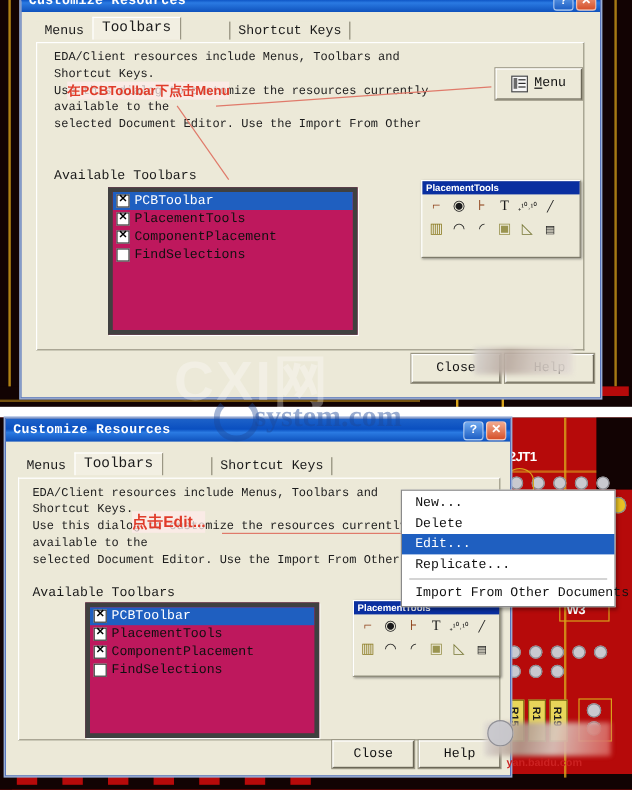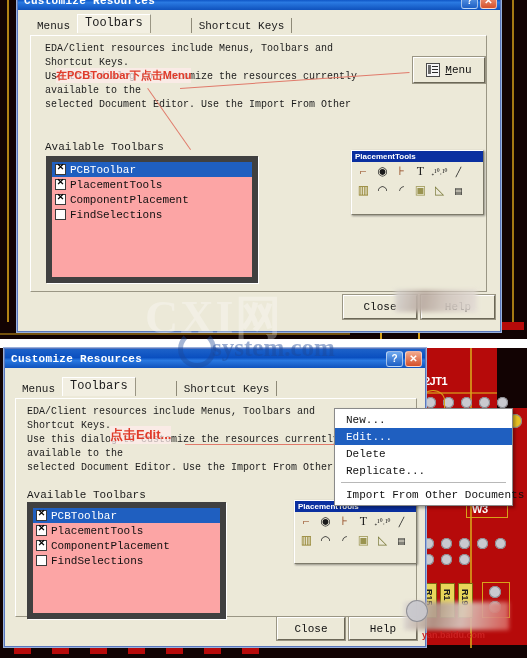--- a/index.html
+++ b/index.html
@@ -21,21 +21,21 @@
   .pcb-lbl-dark{position:absolute;color:#1a1a1a;font-size:9px;font-weight:bold;
     font-family:"Liberation Sans",sans-serif;}
   .pcb-silk{position:absolute;border:1px solid #d8a21a;}
 
   
   .gap-band{position:absolute;left:0;width:527px;background:#ffffff;}
 
   
   .wm{position:absolute;pointer-events:none;font-weight:bold;}
   .wm-cxi{color:rgba(255,255,255,0.30);font-size:46px;
-          font-family:Liberation Serif, serif;letter-spacing:2px;}
+          font-family:Liberation Sans, sans-serif;letter-spacing:2px;}
   .wm-sys{color:rgba(28,70,150,0.45);font-size:25px;
           font-family:"Liberation Serif",serif;}
   .wm-baidu{position:absolute;color:#cc2222;font-size:9px;font-weight:bold;
           font-family:"Liberation Sans",sans-serif;}
 
   
   .dialog{position:absolute;background:#ece9d8;border:1px solid #5a77bd;
     box-shadow:0 0 0 1px #98b0dc;}
   .titlebar{position:absolute;left:0;top:0;height:19px;width:100%;
     background:linear-gradient(to bottom,#1d62c9 0%,#0a4fc0 45%,#2a7ae2 60%,#0f52bd 100%);
@@ -61,22 +61,22 @@
   
   .panel{position:absolute;background:#ece9d8;border-top:1px solid #ffffff;
     border-left:1px solid #ffffff;border-right:1px solid #9a9684;border-bottom:1px solid #9a9684;}
 
   .desc{position:absolute;font-size:10px;color:#1c1c1c;line-height:14px;
     font-family:"Liberation Mono",monospace;white-space:pre;}
 
   .grp-label{position:absolute;font-size:11px;color:#1a1a1a;
     font-family:"Liberation Mono",monospace;}
 
-  .listbox{position:absolute;background:#fca5a5;border:6px solid #404040;
-    box-shadow:1px 1px 0 #ffffff;overflow:hidden;}
+  .listbox{position:absolute;background:#be185d;border:4px solid #404040;
+    box-shadow:1px 1px 0 #ffffff;overflow:hidden;margin-left:44px;}
   .lrow{display:flex;align-items:center;height:15px;padding-left:3px;font-size:11px;
     color:#101010;font-family:"Liberation Mono",monospace;white-space:nowrap;}
   .lrow.sel{background:#1f5fc0;color:#ffffff;}
   .cb{width:9px;height:9px;border:1px solid #3a3a3a;background:#fff;margin-right:4px;
     position:relative;flex:0 0 auto;}
   .cb.on::after{content:"✕";position:absolute;left:0;top:-3px;width:9px;
     font-size:9px;line-height:11px;text-align:center;color:#000;
     font-family:"Liberation Sans",sans-serif;font-weight:bold;}
 
   
@@ -372,25 +372,25 @@
     </div>
   </div>
 
   <div class="anno" style="left:110px;top:426px;font-size:13px;">点击Edit...</div>
   <div class="anno-line" style="left:185px;top:444px;width:150px;"></div>
 
   <div class="ctxmenu" style="left:334px;top:408px;width:177px;">
     <div class="mi">
       <span>New...</span>
     </div>
+    <div class="mi">
+      <span>Delete</span>
+    </div>
     <div class="mi sel">
       <span>Edit...</span>
-    </div>
-    <div class="mi">
-      <span>Delete</span>
     </div>
     <div class="mi">
       <span>Replicate...</span>
     </div>
     <div class="msep"></div>
     <div class="mi">
       <span>Import From Other Documents</span>
     </div>
   </div>
 

